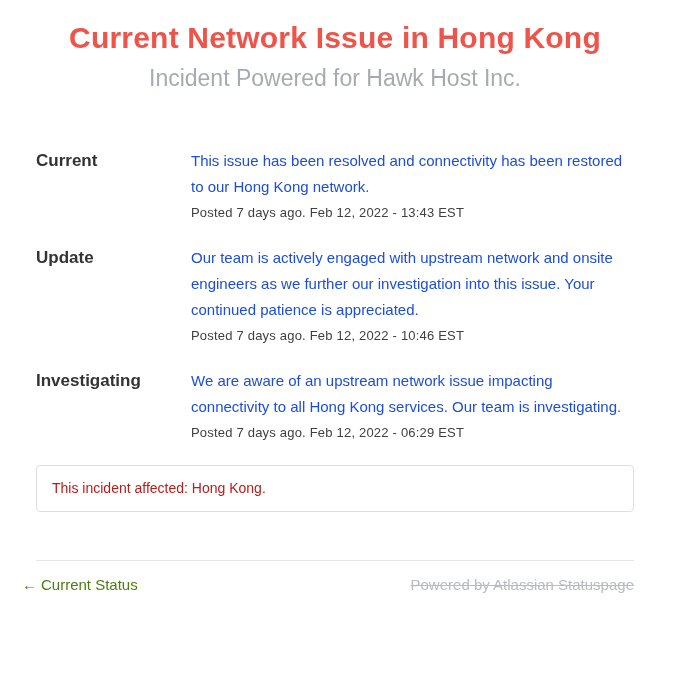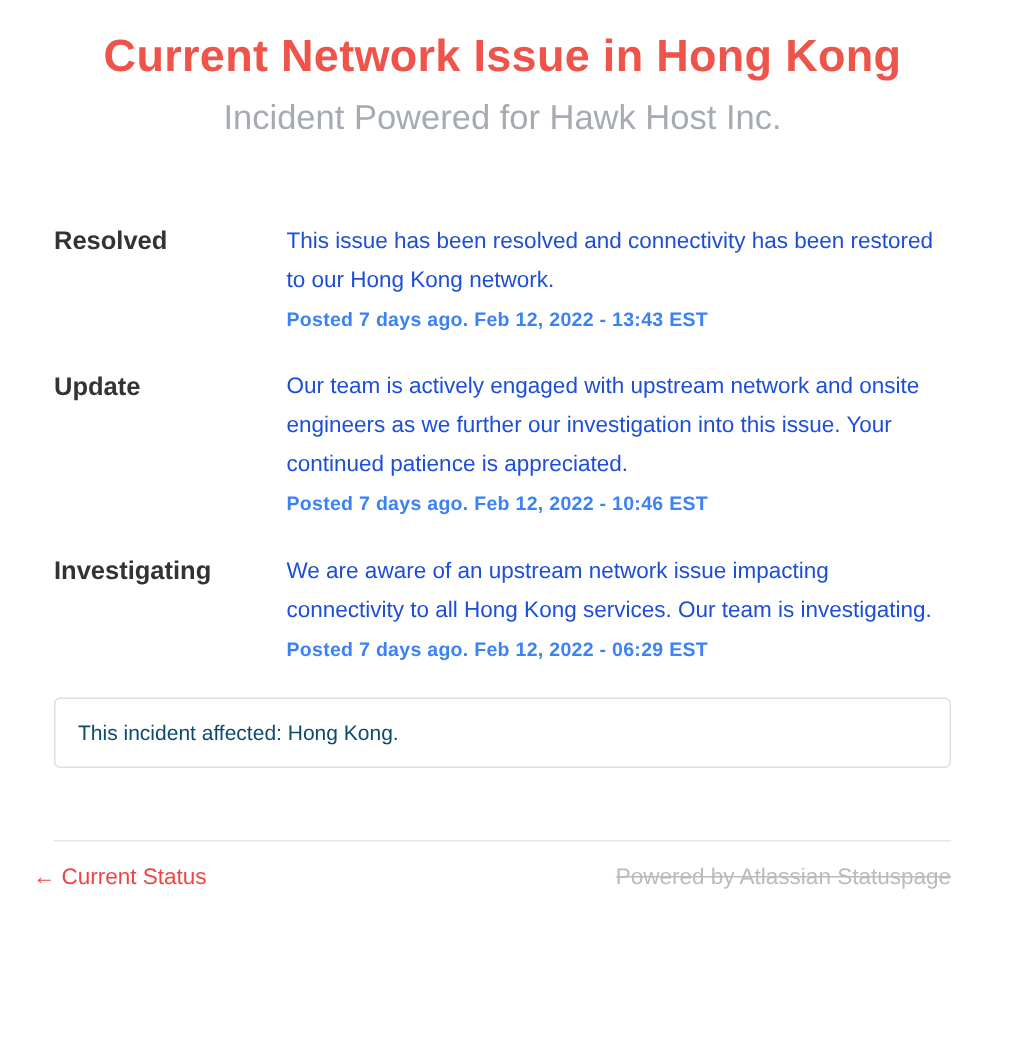--- a/index.html
+++ b/index.html
@@ -47,47 +47,46 @@
   }
   .update-body { flex: 1; }
   .update-message {
     color: #1d4ed8;
     font-size: 15px;
     line-height: 26px;
     font-weight: 400;
     max-width: 455px;
   }
   .update-timestamp {
-    color: #3b82f6;
+    color: #404040;
     font-size: 13px;
     line-height: 20px;
     margin-top: 3px;
     letter-spacing: 0.2px;
-    font-weight: bold;
   }
   .affected-box {
     margin-top: 18px;
     border: 1px solid #dcdee0;
     border-radius: 4px;
     padding: 14px 15px;
-    color: #0c4a6e;
+    color: #b91c1c;
     font-size: 14px;
     line-height: 17px;
   }
   .page-footer {
     margin-top: 48px;
     border-top: 1px solid #e4e6e8;
     padding-top: 15px;
     display: flex;
     justify-content: space-between;
     align-items: baseline;
   }
   .back-link {
     margin-left: -14px;
-    color: #ef4444;
+    color: #4d7c0f;
     font-size: 15px;
     text-decoration: none;
     cursor: pointer;
   }
   .back-link .arrow { margin-right: 4px; }
   .powered-by {
     color: #b8bcc0;
     font-size: 15px;
     text-decoration: line-through;
     cursor: pointer;
@@ -98,21 +97,21 @@
 
 <div class="page">
 
   <h1 class="incident-title">Current Network Issue in Hong Kong</h1>
 
   <h2 class="incident-subtitle">Incident Powered for Hawk Host Inc.</h2>
 
   <div class="updates">
 
     <div class="update-row">
-      <div class="update-status">Resolved</div>
+      <div class="update-status">Current</div>
       <div class="update-body">
         <div class="update-message">This issue has been resolved and connectivity has been restored to our Hong Kong network.</div>
         <div class="update-timestamp">Posted 7 days ago. Feb 12, 2022 - 13:43 EST</div>
       </div>
     </div>
 
     <div class="update-row">
       <div class="update-status">Update</div>
       <div class="update-body">
         <div class="update-message">Our team is actively engaged with upstream network and onsite engineers as we further our investigation into this issue. Your continued patience is appreciated.</div>

